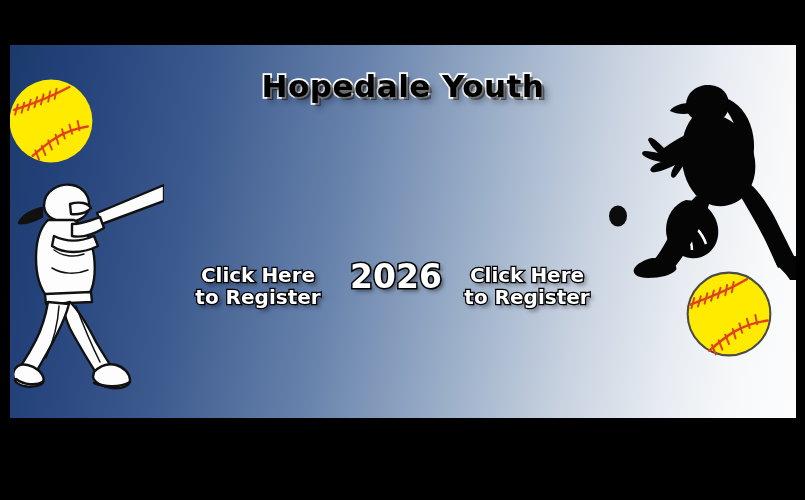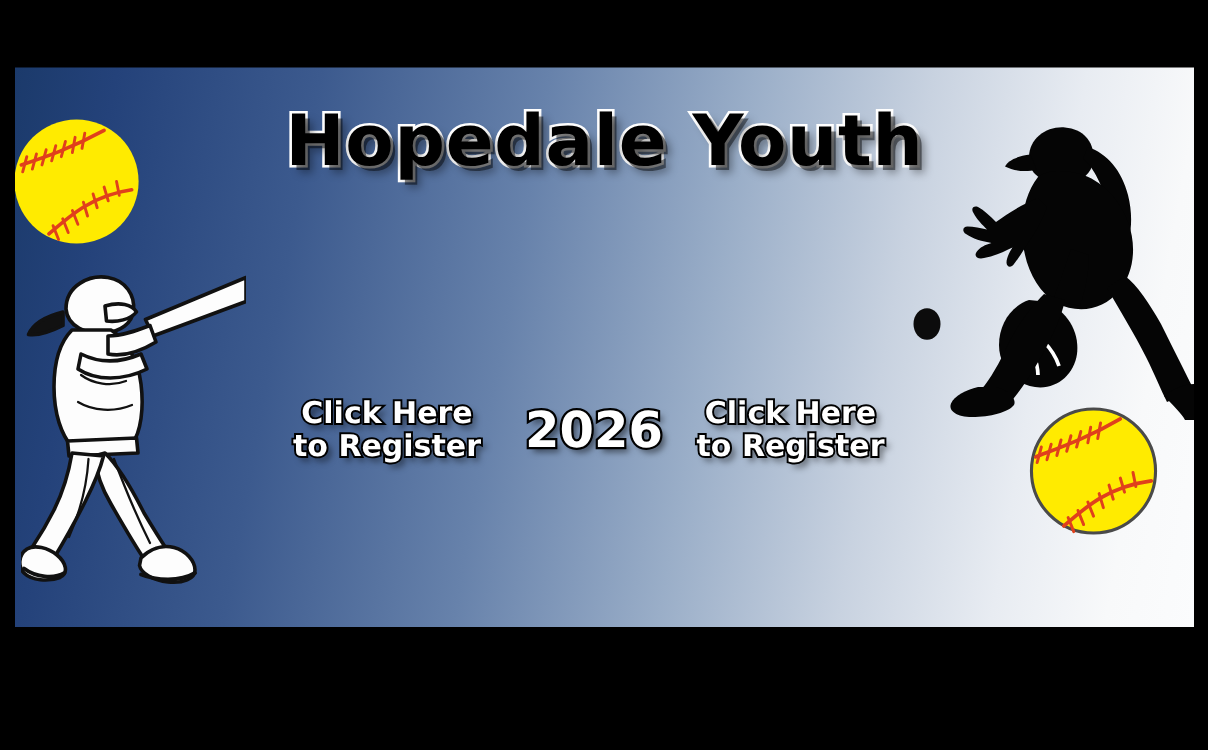--- a/index.html
+++ b/index.html
@@ -56,21 +56,21 @@
     color: #000000;
     letter-spacing: 0.5px;
     line-height: 1.02;
     -webkit-text-stroke: 3.4px #ffffff;
     paint-order: stroke fill;
     text-shadow:
        3px 3px 0 rgba(0,0,0,0.45),
        5px 5px 6px rgba(0,0,0,0.35);
     white-space: nowrap;
   }
-  .title-line.l1 { font-size: 47px; }
+  .title-line.l1 { font-size: 31px; }
   .title-line.l2 { font-size: 53px; margin-top: -2px; }
 
   
   .cta {
     position: absolute;
     text-align: center;
     font-family: "DejaVu Sans", sans-serif;
     font-weight: bold;
     font-size: 20px;
     line-height: 1.08;
@@ -80,21 +80,21 @@
     text-shadow: 3px 3px 4px rgba(0,0,0,0.5);
     white-space: nowrap;
     cursor: pointer;
   }
   #cta-left  { left: 183px; top: 220px; width: 130px; }
   #cta-right { left: 452px; top: 220px; width: 130px; }
 
   #year {
     position: absolute;
     left: 330px;
-    top: 222px;
+    top: 212px;
     width: 112px;
     text-align: center;
     font-family: "DejaVu Sans", sans-serif;
     font-weight: bold;
     font-size: 33px;
     color: #ffffff;
     -webkit-text-stroke: 3px #000000;
     paint-order: stroke fill;
     text-shadow: 3px 3px 4px rgba(0,0,0,0.5);
     white-space: nowrap;

